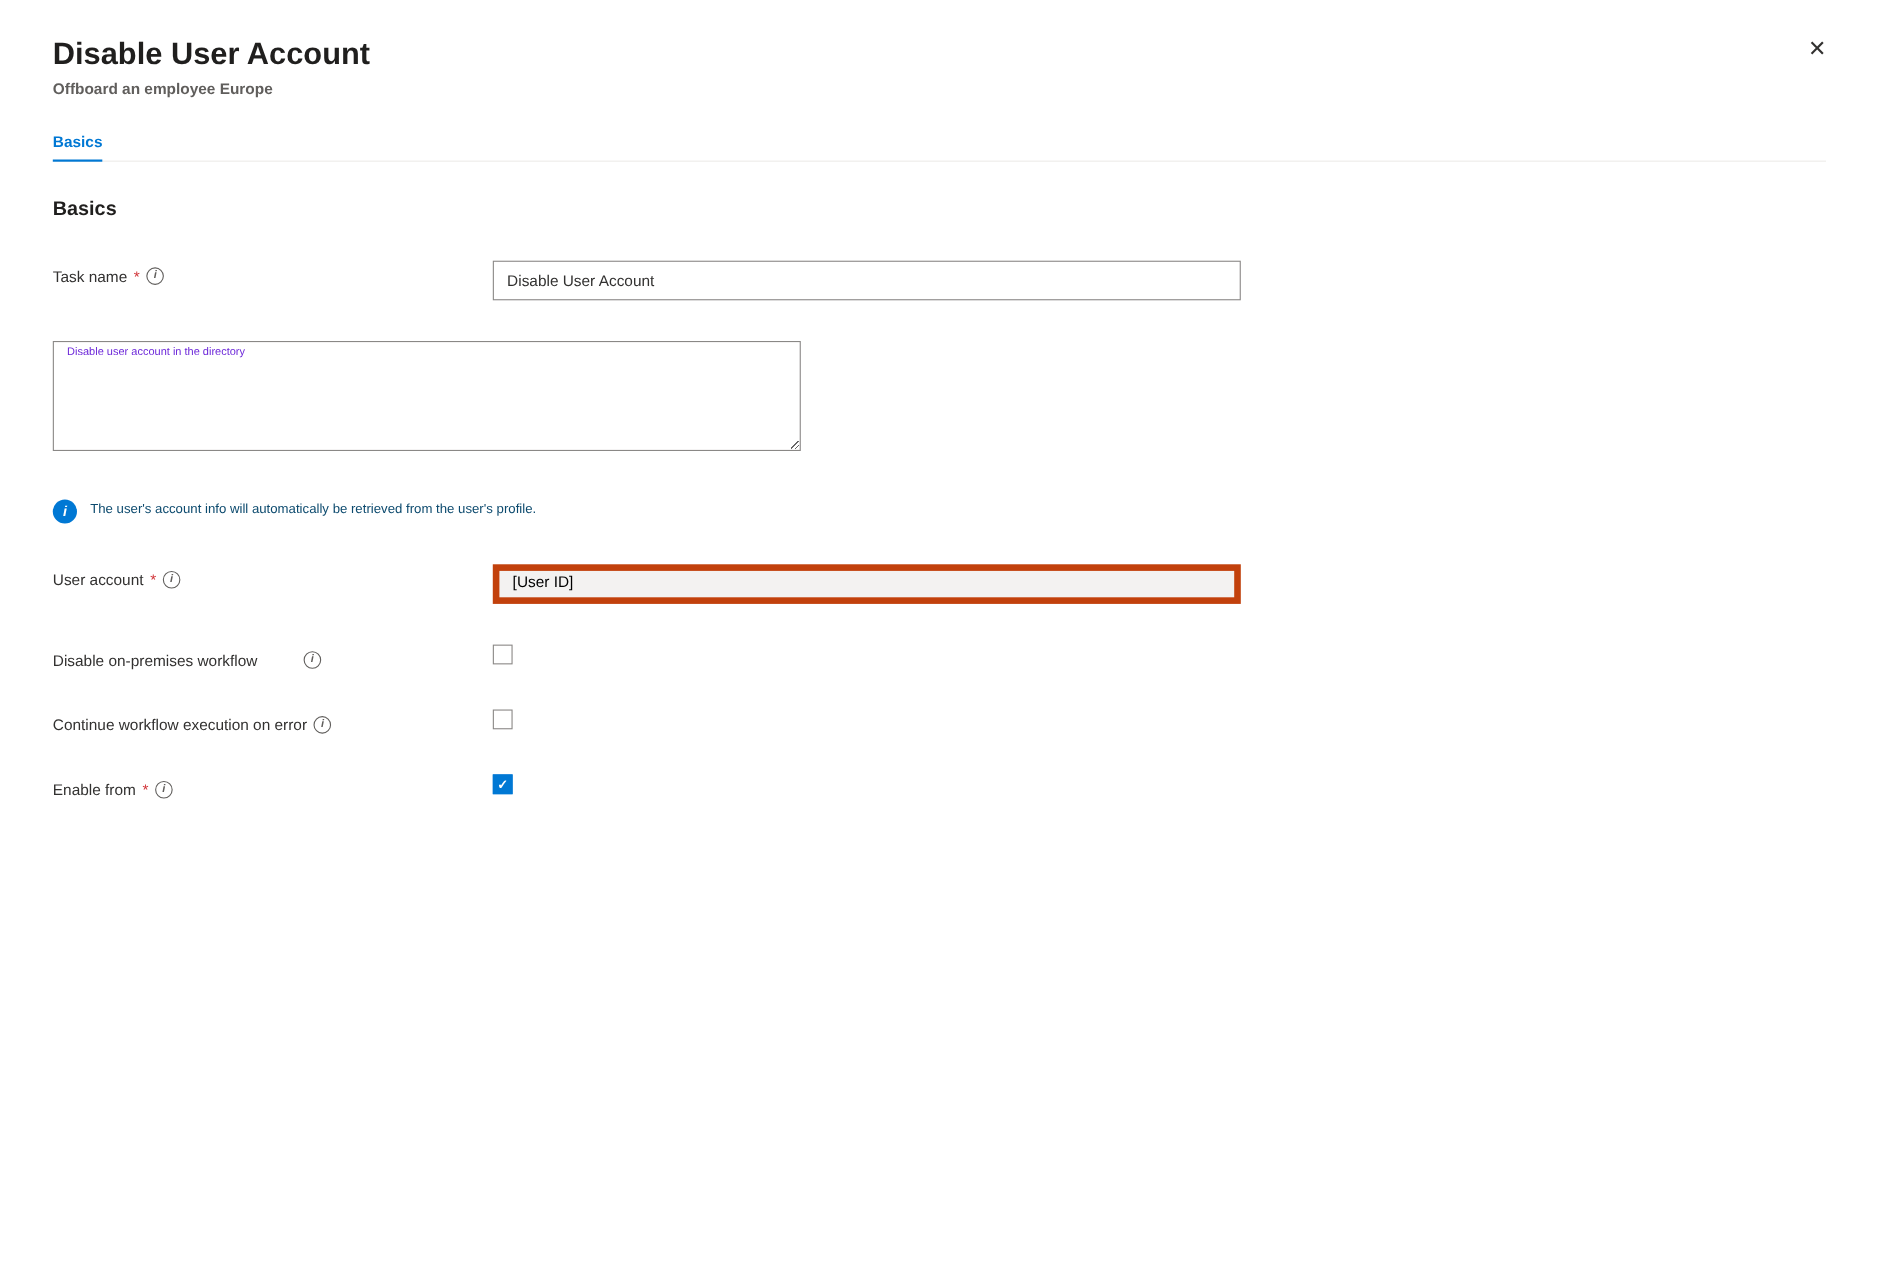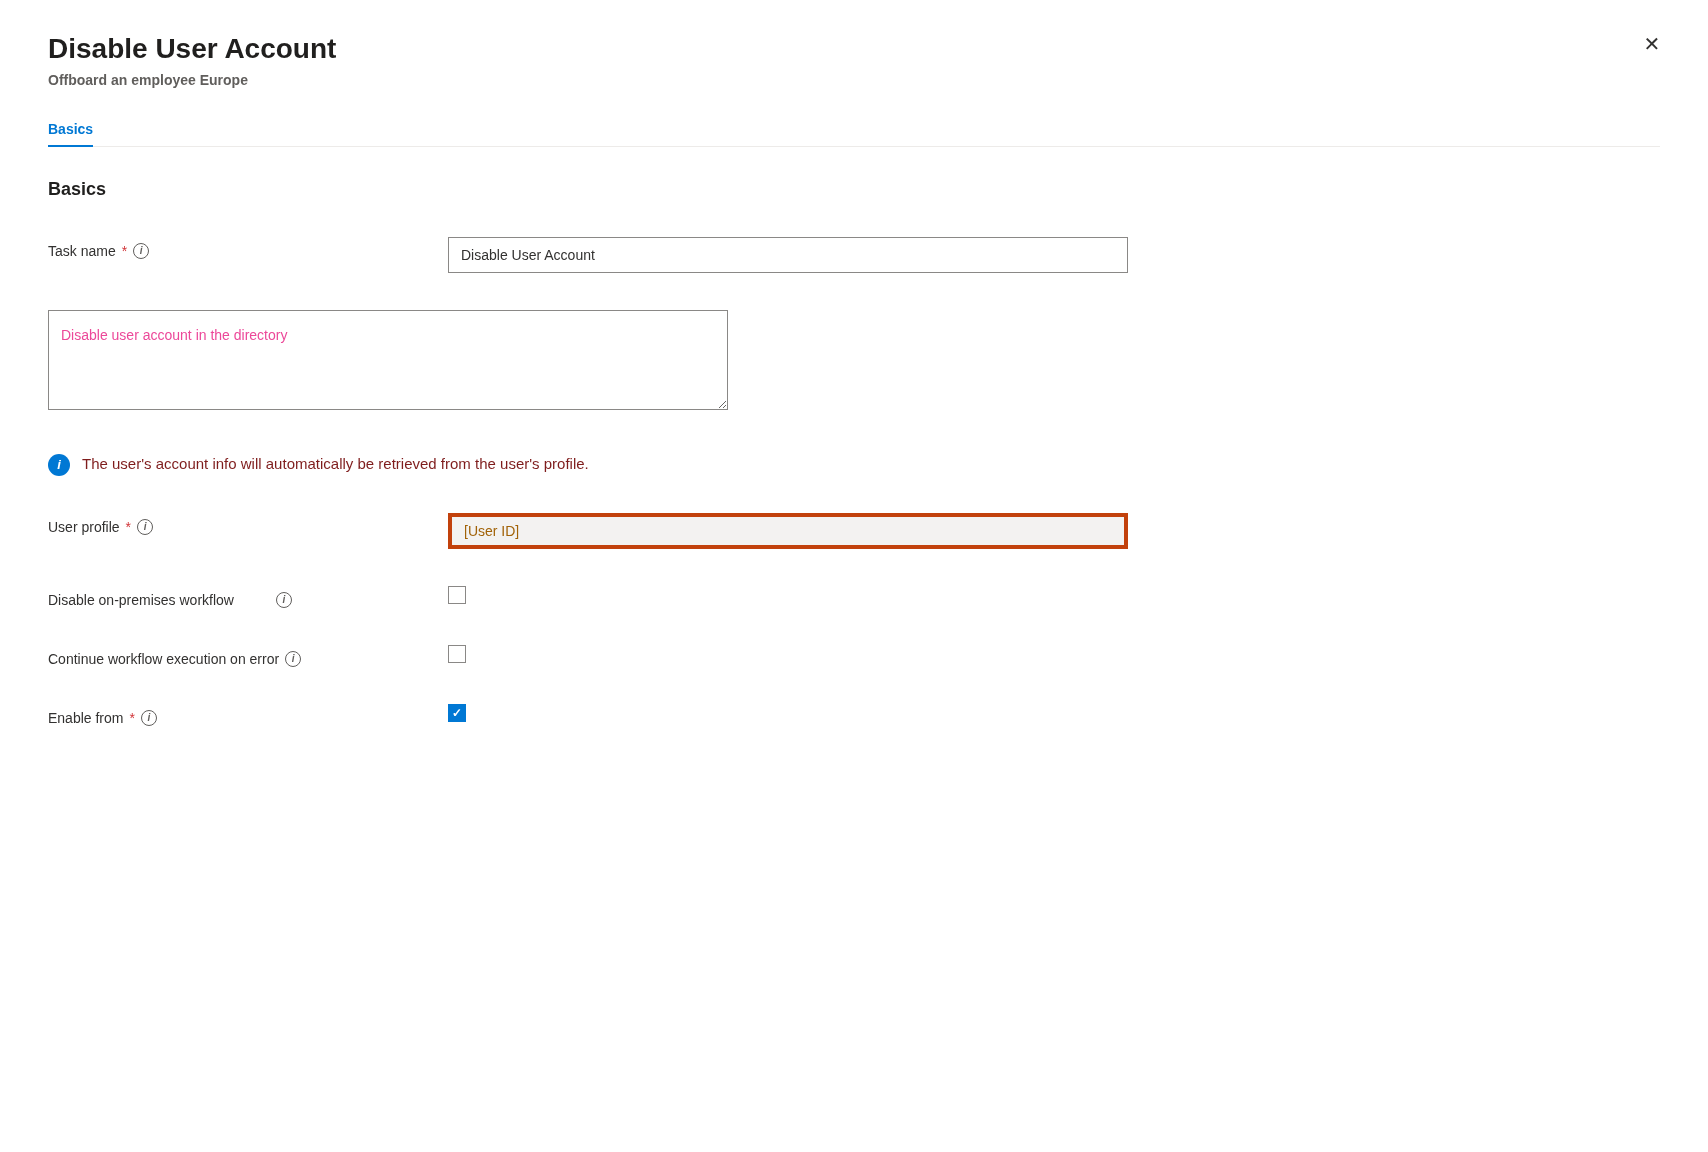--- a/index.html
+++ b/index.html
@@ -144,39 +144,39 @@
       font-size: 14px;
       font-family: inherit;
       color: #323130;
       outline: none;
       height: 36px;
     }
 
     .textarea-input {
       width: 100%;
       border: 1px solid #8a8886;
-      padding: 16px 12px;
-      font-size: 14px;
+      padding: 4px 12px;
+      font-size: 10px;
       font-family: inherit;
-      color: #ec4899;
+      color: #6d28d9;
       outline: none;
       resize: vertical;
       min-height: 100px;
     }
 
     .disabled-input {
       width: 100%;
       background: #f3f2f1;
-      border: 4px solid #c2410c;
+      border: 6px solid #c2410c;
       padding: 6px 12px;
       font-size: 14px;
-      color: #a16207;
+      color: #000000;
       height: 36px;
       display: flex;
-      align-items: flex-start;
+      align-items: flex-end;
     }
 
     .configure-section {
       margin-bottom: 32px;
     }
 
     .info-banner {
       display: flex;
       align-items: flex-start;
       gap: 12px;
@@ -193,22 +193,22 @@
       align-items: center;
       justify-content: center;
       font-size: 13px;
       font-style: italic;
       font-weight: 700;
       flex-shrink: 0;
       margin-top: 1px;
     }
 
     .info-banner-text {
-      font-size: 15px;
-      color: #7f1d1d;
+      font-size: 12px;
+      color: #0c4a6e;
       padding-top: 2px;
       text-align: right;
     }
 
     .checkbox-control {
       display: flex;
       align-items: center;
     }
 
     .checkbox {
@@ -280,21 +280,21 @@
 
     <div class="info-banner">
       <div class="info-circle-icon">
         <span>i</span>
       </div>
       <span class="info-banner-text">The user's account info will automatically be retrieved from the user's profile.</span>
     </div>
 
     <div class="form-row">
       <div class="form-label">
-        <span>User profile</span>
+        <span>User account</span>
         <span class="required-star">*</span>
         <span class="info-icon">i</span>
       </div>
       <div class="form-control">
         <div class="disabled-input">
           <span>[User ID]</span>
         </div>
       </div>
     </div>
 

